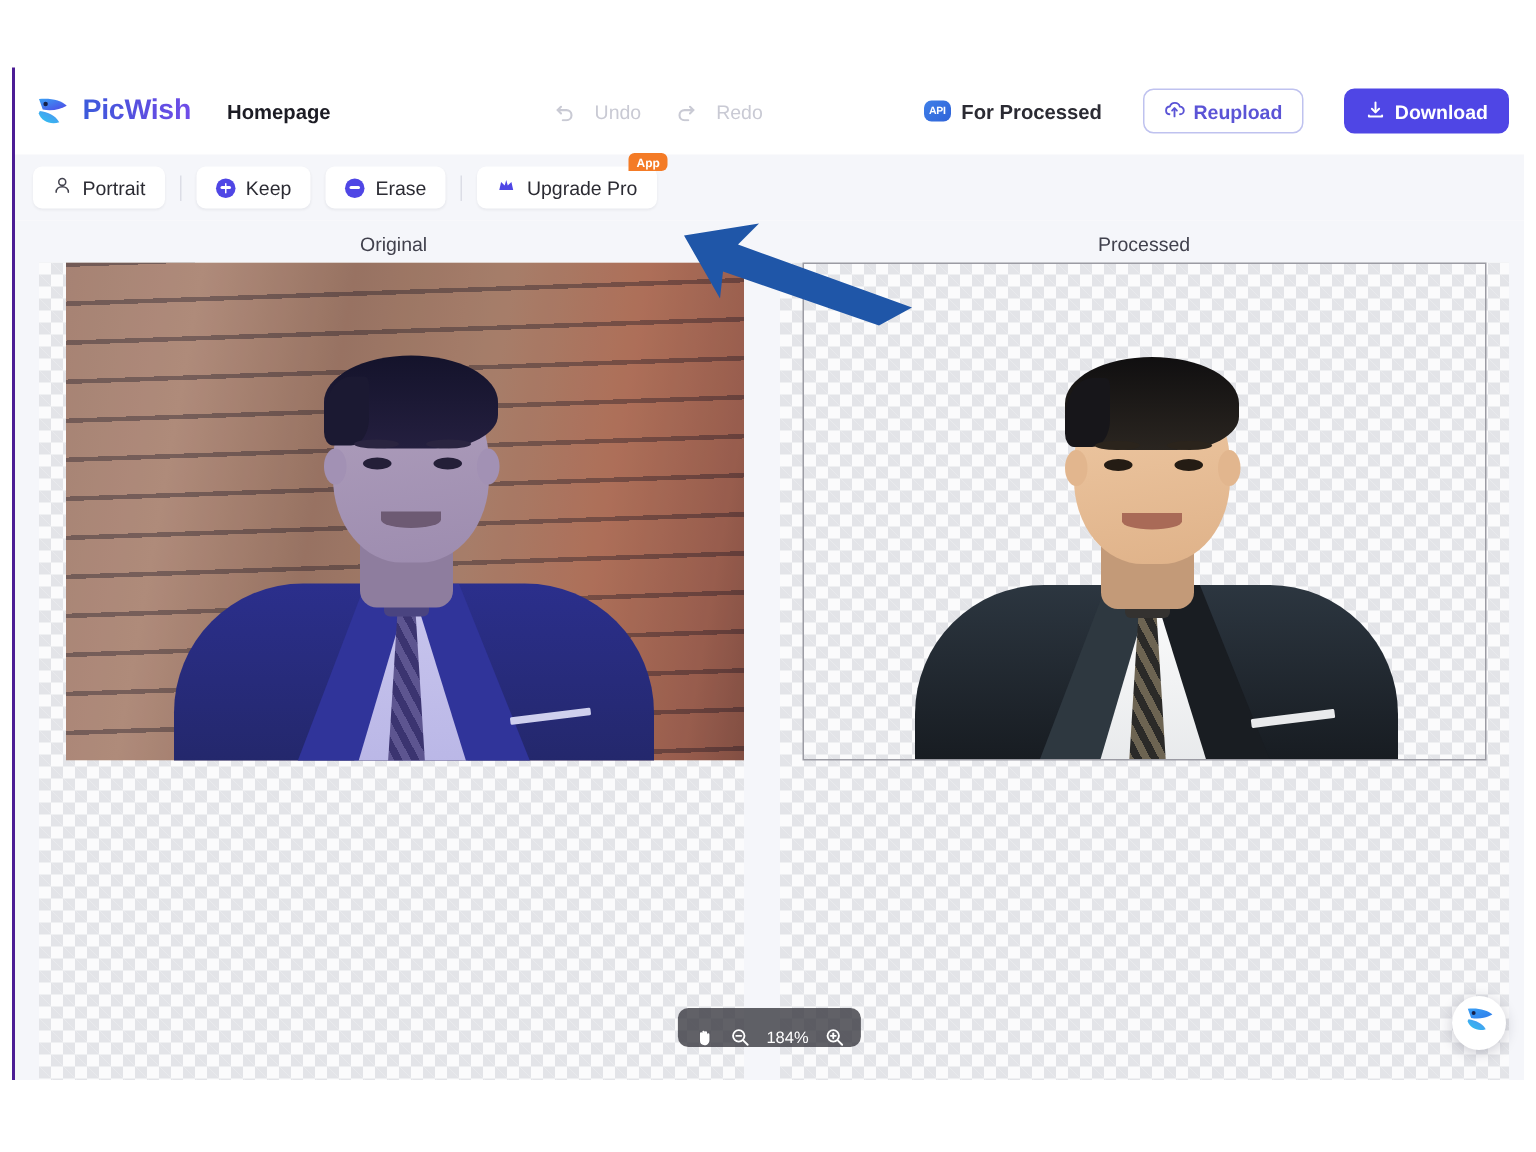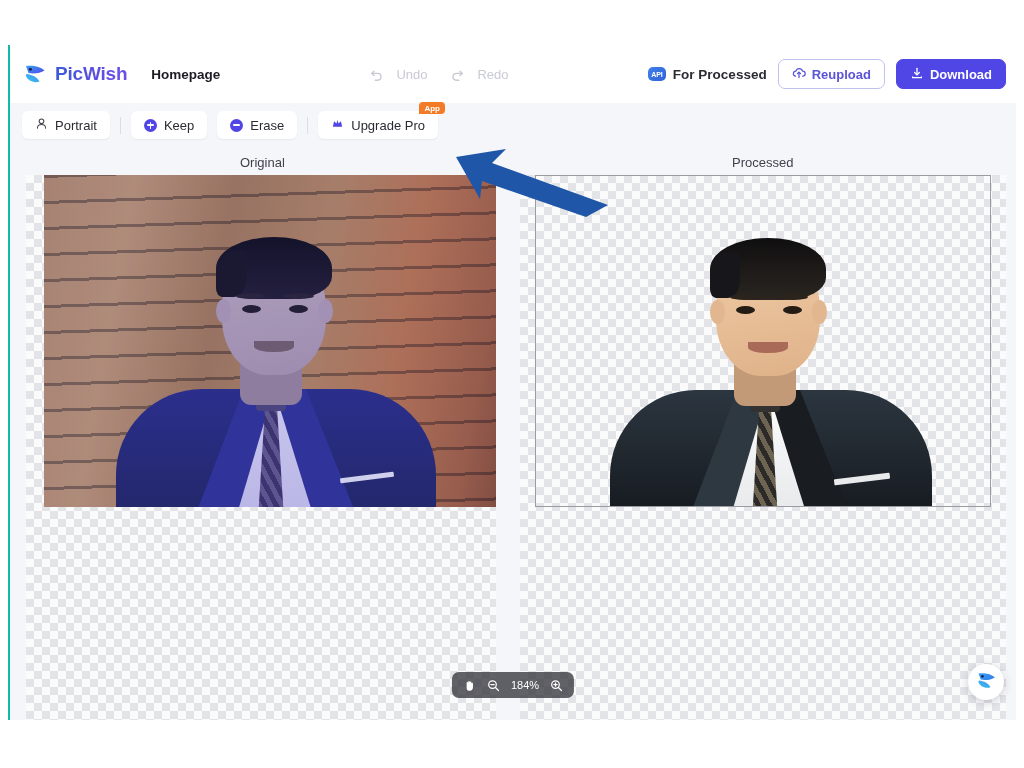--- a/index.html
+++ b/index.html
@@ -9,21 +9,21 @@
     font-family: "Liberation Sans", sans-serif;
     overflow: hidden;
   }
 
   
   #app-frame {
     position: absolute;
     left: 8px; top: 45px;
     width: 1008px; height: 675px;
     background: #ffffff;
-    border-left: 2px solid #14b8a6;
+    border-left: 2px solid #4c1d95;
     overflow: hidden;
   }
 
   
   #header {
     position: absolute; left: 0; top: 0;
     width: 100%; height: 58px;
     background: #ffffff;
     display: flex; align-items: center;
   }
@@ -54,21 +54,21 @@
   #api-badge {
     width: 18px; height: 14px; border-radius: 5px;
     background: linear-gradient(135deg,#3f7fe8,#2f63d8);
     color: #fff; font-size: 7px; font-weight: bold;
     display: flex; align-items: center; justify-content: center;
     letter-spacing: -0.2px;
   }
   .hbtn {
     height: 30px; border-radius: 7px; padding: 0 13px;
     display: flex; align-items: center; gap: 6px;
-    font-size: 13px; font-weight: bold; cursor: pointer;
+    font-size: 13px; font-weight: bold; cursor: pointer; margin-left: 16px;
   }
   #btn-reupload { background:#fff; border:1.4px solid #bfc2ef; color:#5b54d6; }
   #btn-download { background:#4f46e5; border:1.4px solid #4f46e5; color:#fff; }
 
   
   #toolbar {
     position: absolute; left: 0; top: 58px; width: 100%; height: 44px;
     background: #f5f6fa;
     display: flex; align-items: center; padding-left: 12px; gap: 10px;
   }
@@ -156,21 +156,21 @@
   .p-tie   { position:absolute; }
   .p-lapelL, .p-lapelR { position:absolute; }
   .p-pocket{ position:absolute; border-radius:1px; }
 
   
   #zoom-pill {
     position: absolute; left: 50%; transform: translateX(-50%);
     bottom: 22px;
     height: 26px; padding: 0 11px; border-radius: 7px;
     background: rgba(62,62,70,.82);
-    display: flex; align-items: center; gap: 11px;
+    display: flex; align-items: flex-end; gap: 11px;
     color: #fff; font-size: 11px;
   }
   .zico { width: 13px; height: 13px; display:block; cursor:pointer; }
 
   
   #fab {
     position: absolute; right: 12px; bottom: 20px;
     width: 36px; height: 36px; border-radius: 50%;
     background: #ffffff; box-shadow: 0 2px 9px rgba(30,30,60,.22);
     display: flex; align-items: center; justify-content: center;

